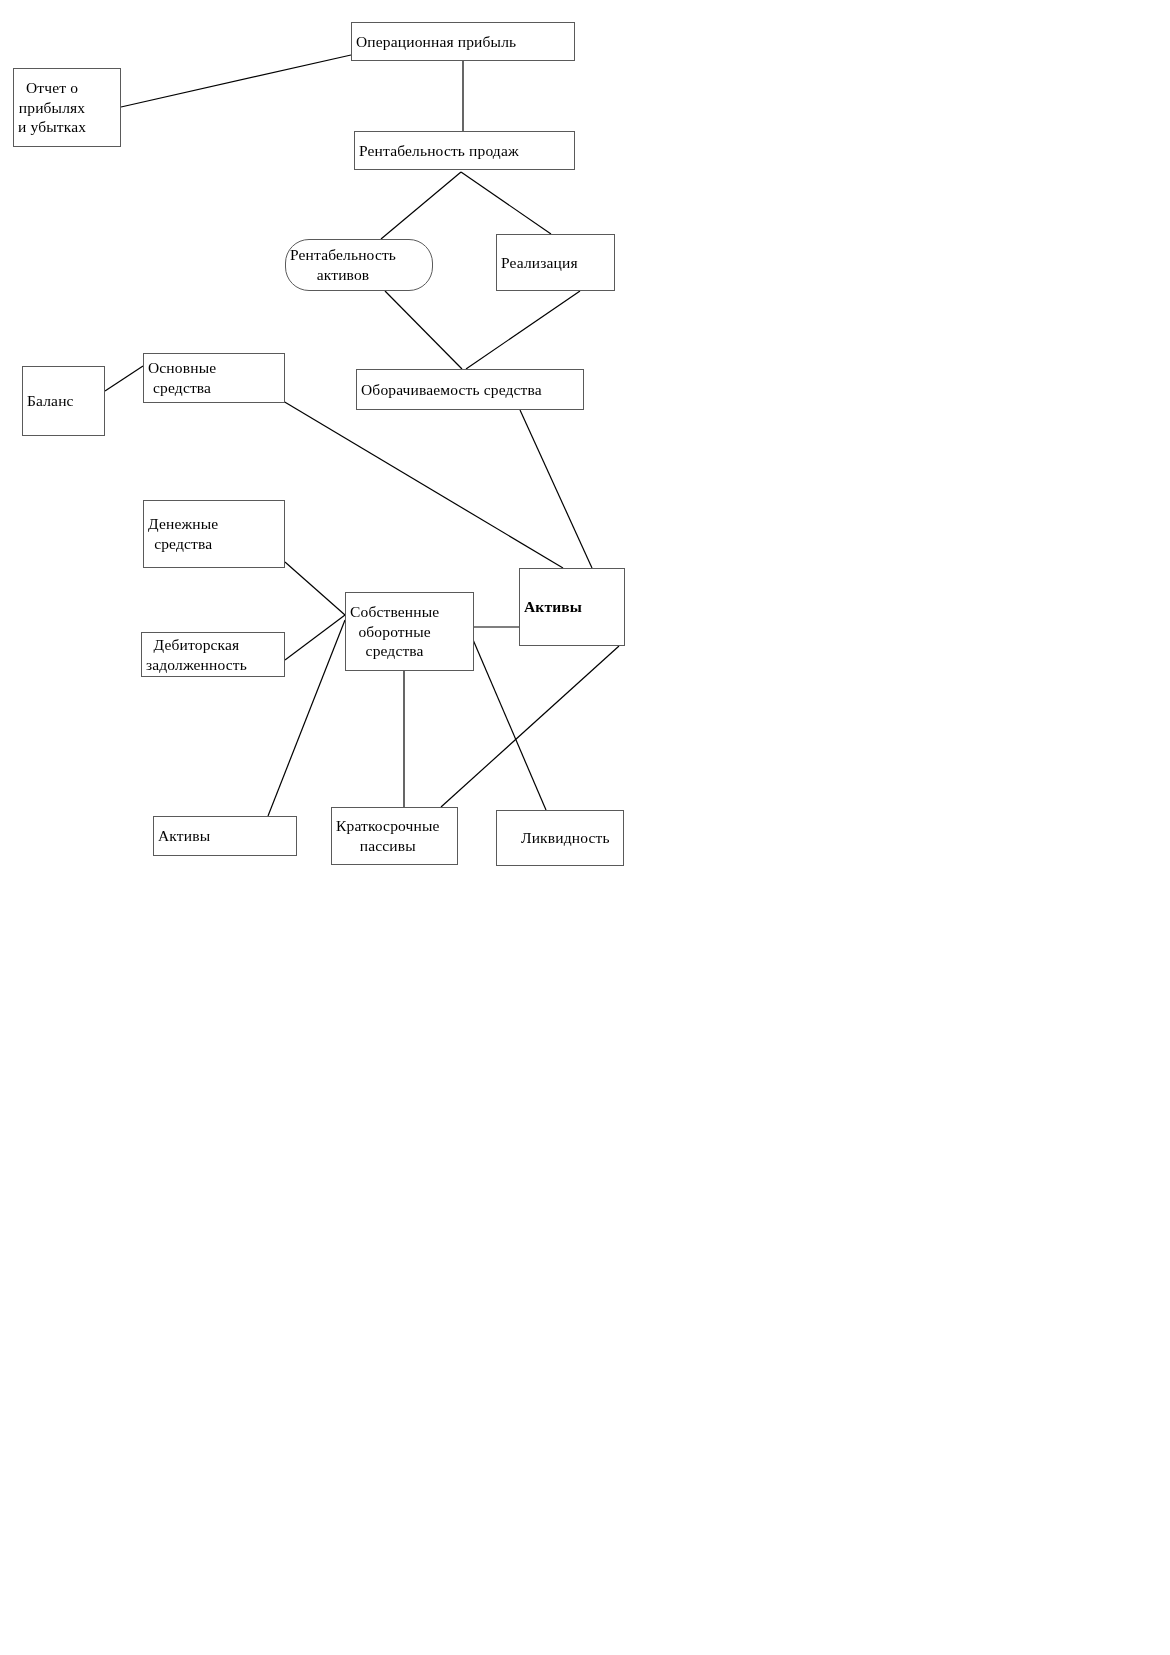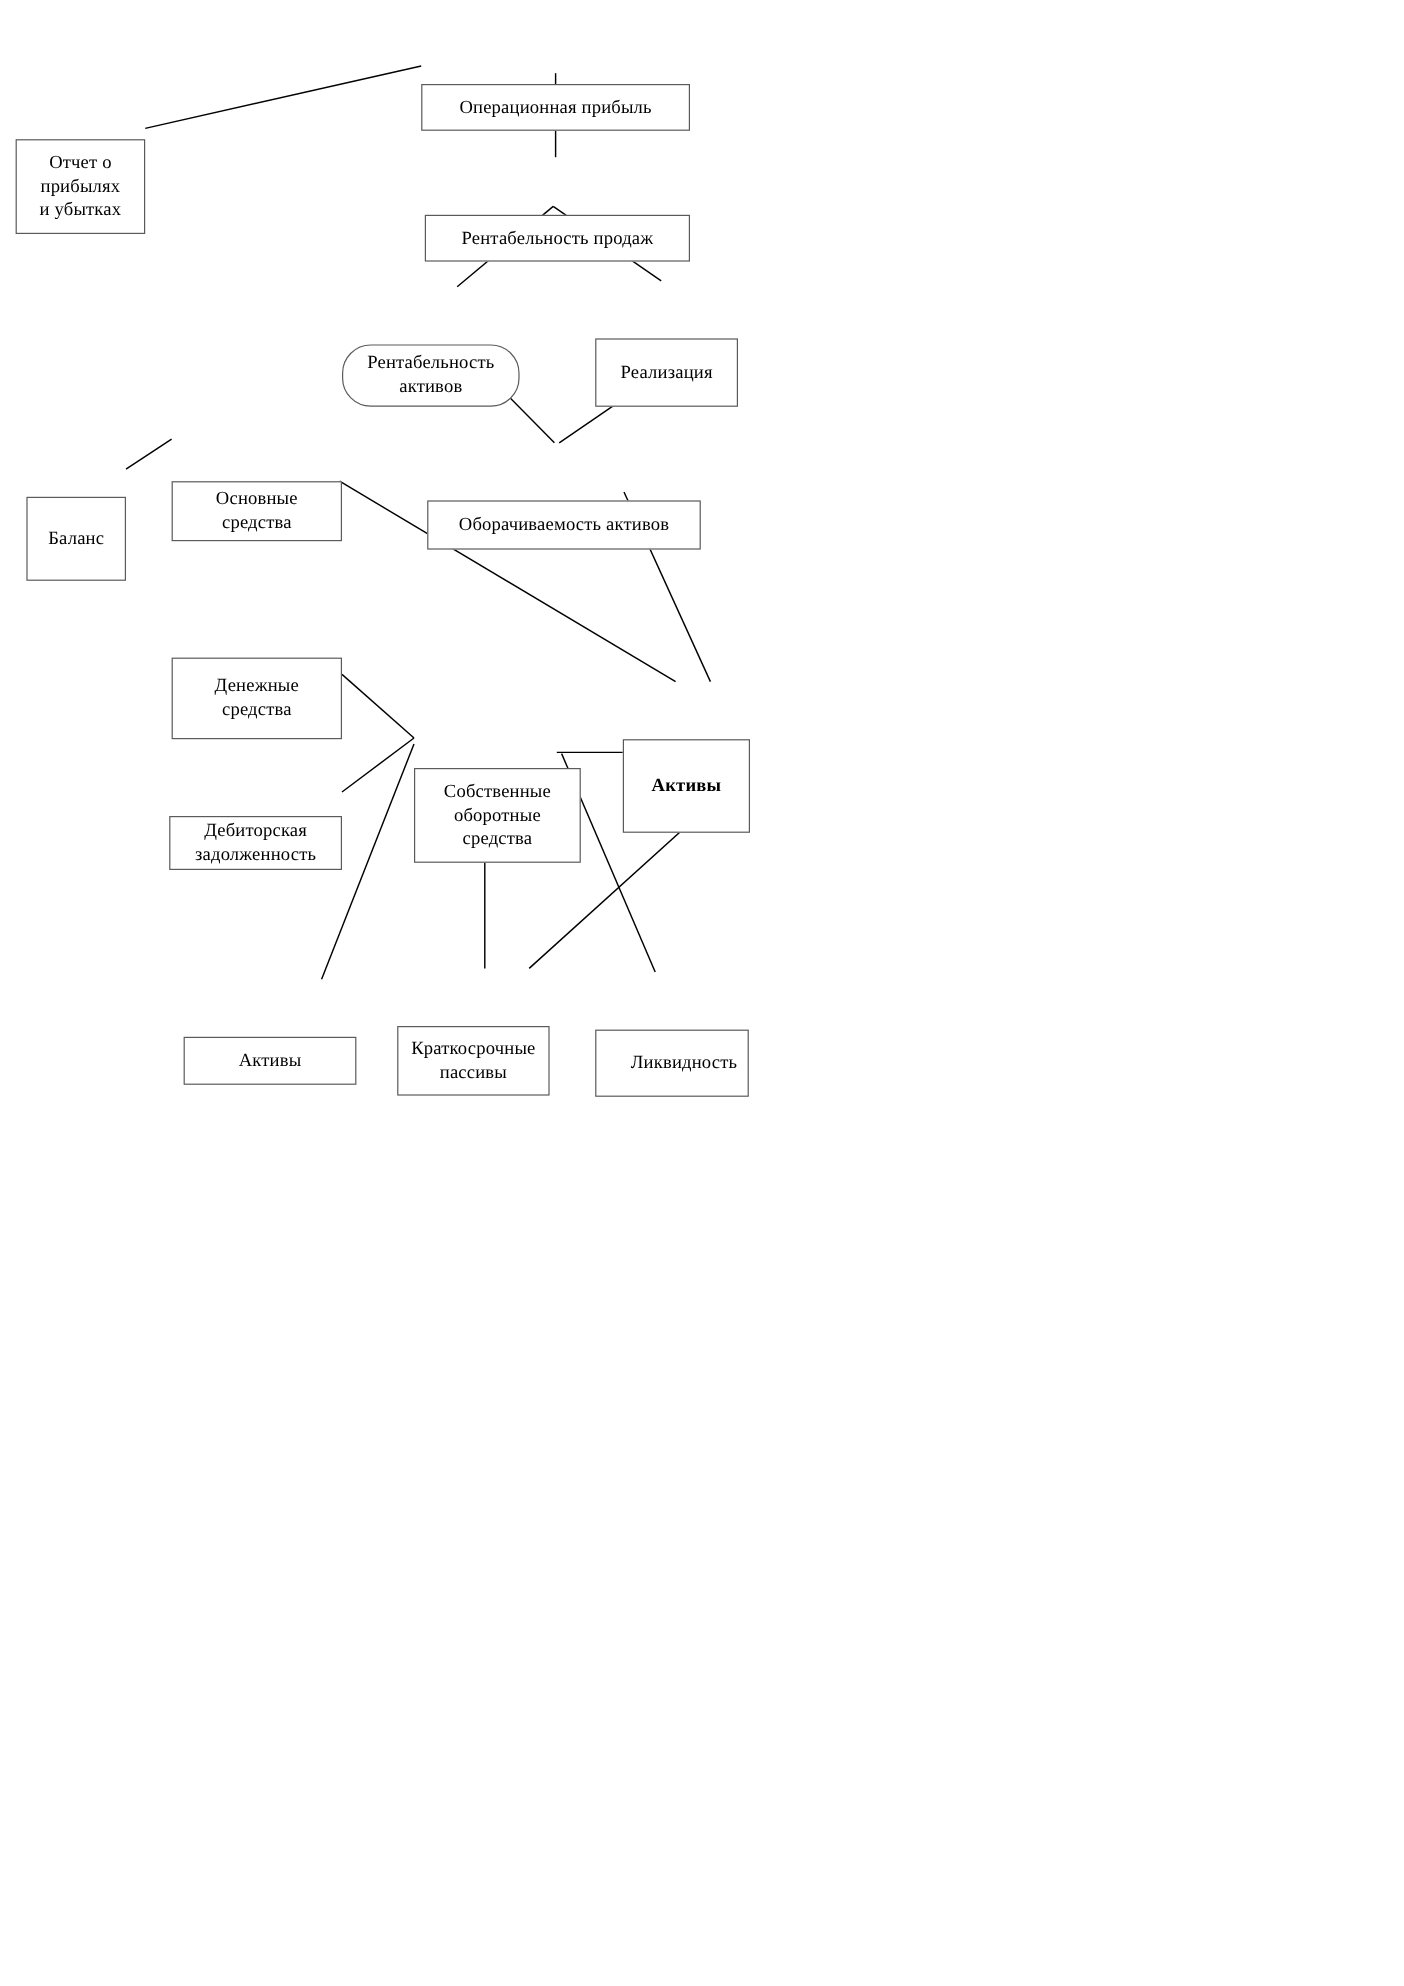--- a/index.html
+++ b/index.html
@@ -27,24 +27,22 @@
     height: 1655px;
     pointer-events: none;
   }
   .node {
     position: absolute;
     box-sizing: border-box;
     background: #ffffff;
     border: 1px solid #5a5a5a;
     display: flex;
     align-items: center;
-    justify-content: center;
     text-align: center;
     z-index: 2;
-    margin-top: 48px;
   }
   .node .node-label {
     display: block;
     line-height: 1.28;
     font-size: 15.5px;
     letter-spacing: 0.15px;
     padding: 0 4px;
     white-space: pre-line;
   }
 </style>
@@ -89,34 +87,34 @@
 активов</span>
       </div>
       <div class="node" style="left: 496px; top: 234px; width: 119px; height: 57px; border-color: rgb(90, 90, 90);">
         <span class="node-label">Реализация</span>
       </div>
       <div class="node" style="left: 143px; top: 353px; width: 142px; height: 50px; border-color: rgb(90, 90, 90);">
         <span class="node-label">Основные
 средства</span>
       </div>
       <div class="node" style="left: 356px; top: 369px; width: 228px; height: 41px; border-color: rgb(90, 90, 90);">
-        <span class="node-label">Оборачиваемость активов</span>
+        <span class="node-label">Оборачиваемость средства</span>
       </div>
       <div class="node" style="left: 22px; top: 366px; width: 83px; height: 70px; border-color: rgb(90, 90, 90);">
         <span class="node-label">Баланс</span>
       </div>
       <div class="node" style="left: 143px; top: 500px; width: 142px; height: 68px; border-color: rgb(90, 90, 90);">
         <span class="node-label">Денежные
 средства</span>
       </div>
       <div class="node" style="left: 141px; top: 632px; width: 144px; height: 45px; border-color: rgb(90, 90, 90);">
         <span class="node-label">Дебиторская
 задолженность</span>
       </div>
-      <div class="node" style="left: 345px; top: 592px; width: 139px; height: 79px; border-color: rgb(90, 90, 90);">
+      <div class="node" style="left: 345px; top: 592px; width: 129px; height: 79px; border-color: rgb(90, 90, 90);">
         <span class="node-label">Собственные
 оборотные
 средства</span>
       </div>
       <div class="node" style="left: 519px; top: 568px; width: 106px; height: 78px; border-color: rgb(90, 90, 90); font-weight: bold;">
         <span class="node-label">Активы</span>
       </div>
       <div class="node" style="left: 153px; top: 816px; width: 144px; height: 40px; border-color: rgb(90, 90, 90);">
         <span class="node-label">Активы</span>
       </div>

